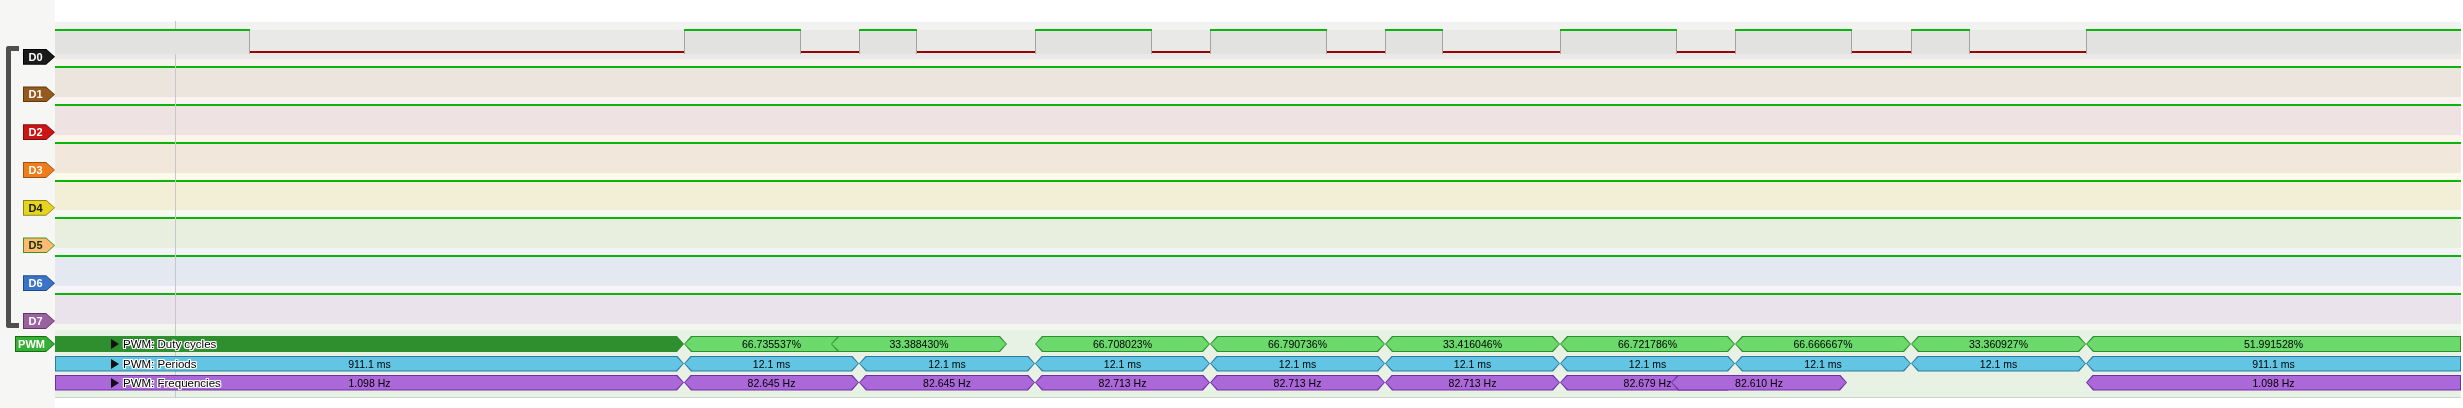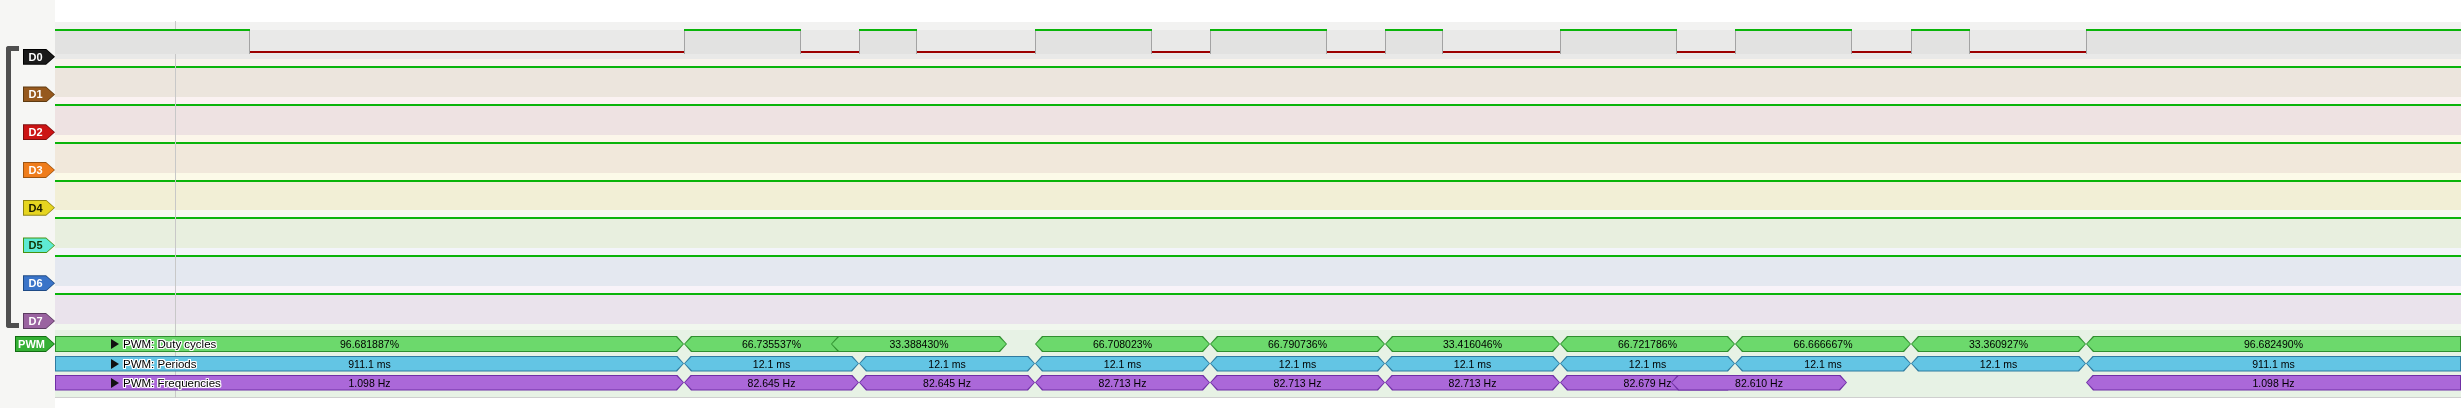--- a/index.html
+++ b/index.html
@@ -110,21 +110,20 @@
       <div class="hifill" style="left: 1911px; top: 31px; width: 59px; height: 22.5px; background: rgb(226, 226, 225); border-left: 1px solid rgb(163, 163, 163); border-right: 1px solid rgb(163, 163, 163);"></div>
       <div class="sigline" style="left: 1911px; top: 28.7px; width: 59px; background: rgb(10, 180, 10);"></div>
       <div class="sigline" style="left: 1970px; top: 51.3px; width: 116px; background: rgb(155, 0, 0);"></div>
       <div class="hifill" style="left: 2086px; top: 31px; width: 375px; height: 22.5px; background: rgb(226, 226, 225); border-left: 1px solid rgb(163, 163, 163);"></div>
       <div class="sigline" style="left: 2086px; top: 28.7px; width: 375px; background: rgb(10, 180, 10);"></div>
     </div>
   <div id="decoder-layer">
       <div class="anno-bar" style="top: 336px; height: 16px;">
         <div class="cell" style="left: 0px; width: 629px;">
           <div class="cell-outer clip-first" style="background: rgb(47, 143, 47);"></div>
-          <div class="cell-inner clip-first" style="background: rgb(108, 217, 108);">96.681887%</div>
         </div>
         <div class="cell" style="left: 629px; width: 175px;">
           <div class="cell-outer clip-mid" style="background: rgb(47, 143, 47);"></div>
           <div class="cell-inner clip-mid" style="background: rgb(108, 217, 108); text-align: center;">66.735537%</div>
         </div>
         <div class="cell" style="left: 776px; width: 176px;">
           <div class="cell-outer clip-mid" style="background: rgb(47, 143, 47);"></div>
           <div class="cell-inner clip-mid" style="background: rgb(108, 217, 108);">33.388430%</div>
         </div>
         <div class="cell" style="left: 980px; width: 175px;">
@@ -146,21 +145,21 @@
         <div class="cell" style="left: 1680px; width: 176px;">
           <div class="cell-outer clip-mid" style="background: rgb(47, 143, 47);"></div>
           <div class="cell-inner clip-mid" style="background: rgb(108, 217, 108);">66.666667%</div>
         </div>
         <div class="cell" style="left: 1856px; width: 175px;">
           <div class="cell-outer clip-mid" style="background: rgb(47, 143, 47);"></div>
           <div class="cell-inner clip-mid" style="background: rgb(108, 217, 108);">33.360927%</div>
         </div>
         <div class="cell" style="left: 2031px; width: 375px;">
           <div class="cell-outer clip-last" style="background: rgb(47, 143, 47);"></div>
-          <div class="cell-inner clip-last" style="background: rgb(108, 217, 108);">96.682490%</div>
+          <div class="cell-inner clip-last" style="background: rgb(108, 217, 108);">51.991528%</div>
         </div>
         <div class="row-label">
           <div class="expander"></div>
           <div class="lbl">PWM: Duty cycles</div>
         </div>
       </div>
       <div class="anno-bar" style="top: 355.5px; height: 16px;">
         <div class="cell" style="left: 0px; width: 629px;">
           <div class="cell-outer clip-first" style="background: rgb(47, 123, 160);"></div>
           <div class="cell-inner clip-first" style="background: rgb(99, 197, 228);">911.1 ms</div>
@@ -274,21 +273,21 @@
       <div class="tag" style="left: 23px; top: 161.95px; width: 32px; height: 16px;">
         <div class="tag-outer" style="background: rgb(158, 84, 16);"></div>
         <div class="tag-inner" style="background: rgb(239, 125, 28); color: rgb(255, 255, 255);">D3</div>
       </div>
       <div class="tag" style="left: 23px; top: 199.7px; width: 32px; height: 16px;">
         <div class="tag-outer" style="background: rgb(143, 132, 16);"></div>
         <div class="tag-inner" style="background: rgb(230, 213, 32); color: rgb(26, 26, 0);">D4</div>
       </div>
       <div class="tag" style="left: 23px; top: 237.45px; width: 32px; height: 16px;">
         <div class="tag-outer" style="background: rgb(71, 145, 15);"></div>
-        <div class="tag-inner" style="background: #5eead4; color: rgb(17, 51, 0);">D5</div>
+        <div class="tag-inner" style="background: #fdba74; color: rgb(17, 51, 0);">D5</div>
       </div>
       <div class="tag" style="left: 23px; top: 275.2px; width: 32px; height: 16px;">
         <div class="tag-outer" style="background: rgb(30, 74, 133);"></div>
         <div class="tag-inner" style="background: rgb(58, 116, 200); color: rgb(255, 255, 255); text-align: center;">D6</div>
       </div>
       <div class="tag" style="left: 23px; top: 312.95px; width: 32px; height: 16px;">
         <div class="tag-outer" style="background: rgb(92, 58, 97);"></div>
         <div class="tag-inner" style="background: rgb(154, 99, 160); color: rgb(255, 255, 255);">D7</div>
       </div>
     </div>

